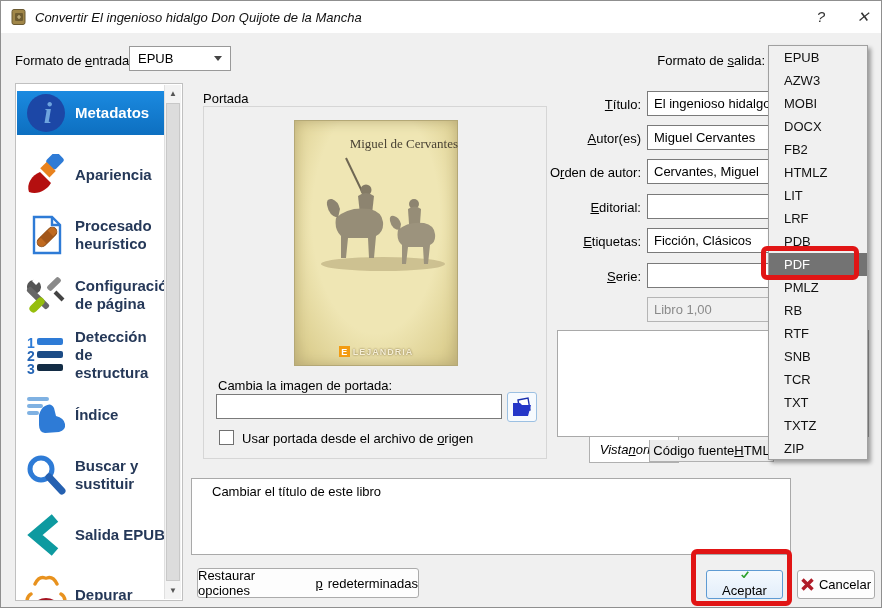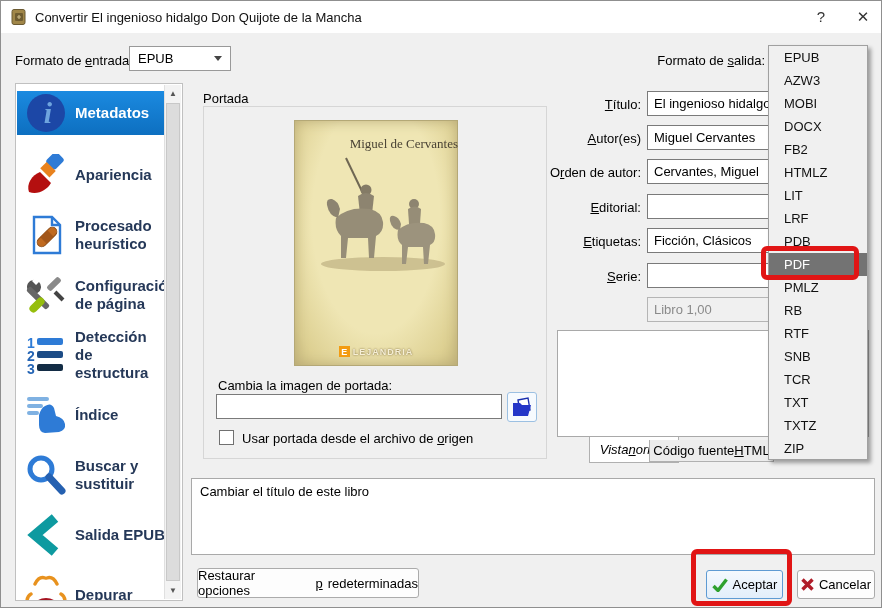--- a/index.html
+++ b/index.html
@@ -4,21 +4,21 @@
 <style>
   * { margin:0; padding:0; box-sizing:border-box; }
   html,body { background:#cfcfcf; }
   body { font-family:"Liberation Sans", sans-serif; }
   #win {
     position:relative; width:882px; height:608px; background:#f0f0f0;
     border:1px solid #8f8f8f; overflow:hidden; font-size:13px; color:#000;
   }
   .abs { position:absolute; }
   
-  #titlebar { left:0; top:0; width:100%; height:32px; background:#ffffff; }
+  #titlebar { left:0; top:0; width:100%; height:32px; background:#ffffff;font-style:italic; }
   #win-title { left:34px; top:9px; font-size:13px; color:#111; white-space:nowrap; }
   .tb-btn { top:0; width:40px; height:31px; display:flex; align-items:center; justify-content:center;
             font-size:15px; color:#333; cursor:default; }
   
   .toplabel { top:52px; color:#000; }
   #input-format-combo { left:128px; top:45px; width:102px; height:25px; background:#fff;
     border:1px solid #999; display:flex; align-items:center; padding-left:8px; }
   #input-format-combo .arrow { position:absolute; right:8px; top:9px; width:0; height:0;
     border-left:4px solid transparent; border-right:4px solid transparent; border-top:5px solid #444; }
   
@@ -50,21 +50,21 @@
   .txt:disabled { background:#f0f0f0; color:#8a8a8a; border-color:#b5b5b5; }
   .flabel { width:100px; text-align:right; color:#000; white-space:nowrap; }
   
   .tab-sel { background:#fff; border:1px solid #b0b0b0; border-top:none; font-style:italic;
     display:flex; align-items:center; justify-content:center;margin-left:32px; }
   .tab-unsel { background:#ececec; border:1px solid #b0b0b0; border-top:none;
     display:flex; align-items:center; justify-content:center; white-space:nowrap; overflow:hidden; }
   
   .btn { background:#fdfdfd; border:1px solid #ababab; border-radius:3px; display:flex;
     align-items:center; justify-content:center; gap:5px; font-size:13px; color:#000; cursor:default; }
-  .btn.default { border:1px solid #5e9bd3; background:linear-gradient(#f4f9fe,#e2eefa); }
+  .btn.default { border:1px solid #5e9bd3; background:linear-gradient(#f4f9fe,#e2eefa);flex-direction:column; }
   
   #out-dropdown { left:767px; top:44px; width:100px; height:415px; background:#f0f0f0;
     border:1px solid #a0a0a0; box-shadow:3px 3px 4px rgba(0,0,0,.35); z-index:40; }
   .dd-item { height:23px; line-height:23px; padding-left:15px; color:#111; font-size:13px; cursor:default; }
   .dd-item.sel { background:#737373; color:#fff; }
   
   .redbox { border:5px solid #e11515; border-radius:6px; background:transparent; z-index:60; pointer-events:none; }
   u { text-decoration:underline; }
 </style>
 </head>
@@ -242,21 +242,21 @@
 
   <div class="abs flabel" style="left:540px;top:268px"><u>S</u>erie:</div>
   <input class="abs txt" style="left: 646px; top: 262px; width: 221px;" value="">
 
   <input class="abs txt" style="left: 646px; top: 296px; width: 221px;" disabled="" value="Libro 1,00">
 
   <div class="abs" style="left:556px;top:329px;width:312px;height:107px;background:#fff;border:1px solid #a9a9a9"></div>
   <div class="abs tab-sel" style="left:556px;top:436px;width:90px;height:26px">Vista <u>n</u>ormal</div>
   <div class="abs tab-unsel" style="left:648px;top:439px;width:125px;height:22px">Código fuente <u>H</u>TML</div>
 
-  <div class="abs" style="left:190px;top:477px;width:684px;height:77px;background:#fff;border:1px solid #a9a9a9;padding:5px 8px">
+  <div class="abs" style="left:190px;top:477px;width:600px;height:77px;background:#fff;border:1px solid #a9a9a9;padding:5px 20px">
     <span>Cambiar el título de este libro</span>
   </div>
 
   <div class="abs btn" style="left:196px;top:567px;width:222px;height:30px">Restaurar opciones <u>p</u>redeterminadas</div>
 
   <div class="abs btn default" style="left:705px;top:569px;width:77px;height:29px">
     <svg width="16" height="14" viewBox="0 0 16 14">
       <path d="M1.5 8 L6 12.5 L14.5 1.5" fill="none" stroke="#2ea12e" stroke-width="3.4"></path>
     </svg>
     <span>Aceptar</span>

